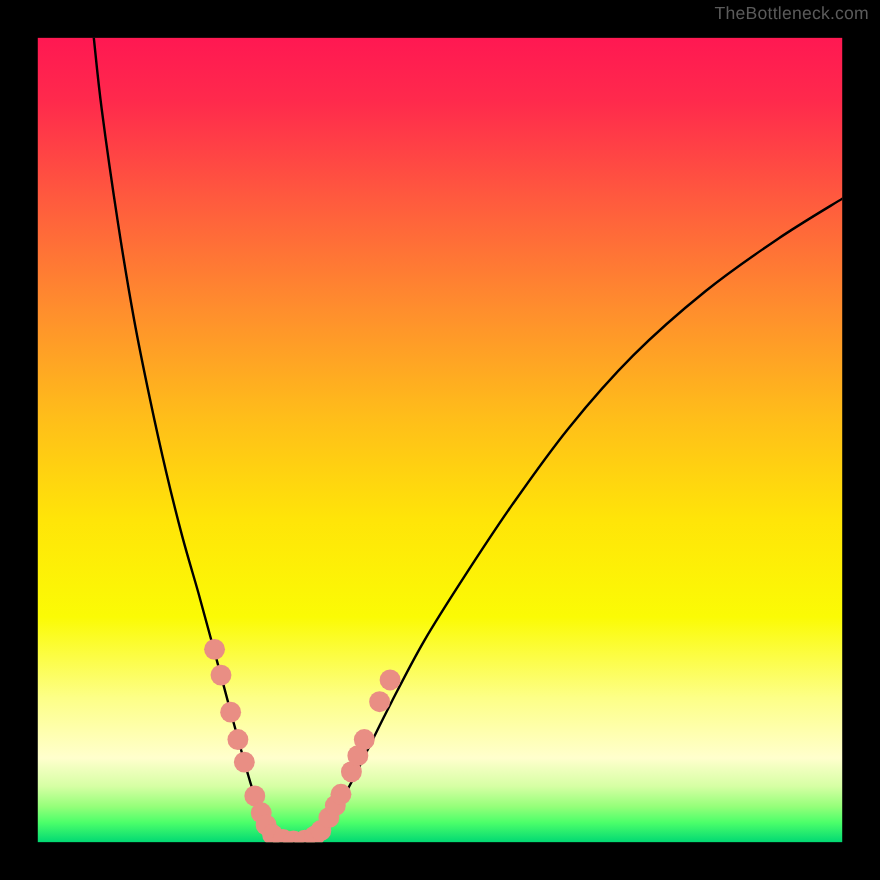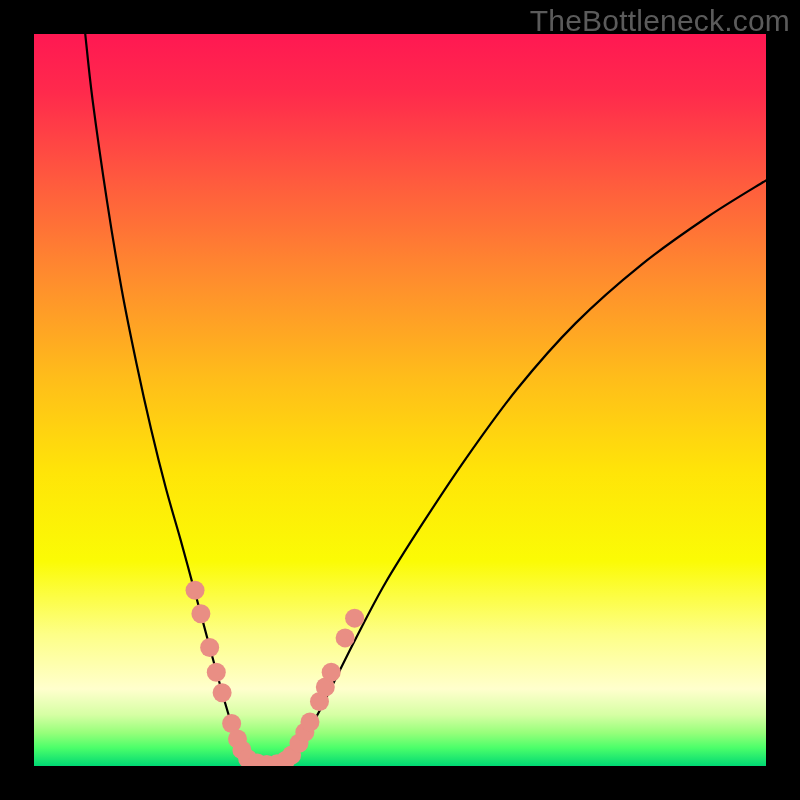--- a/index.html
+++ b/index.html
@@ -30,21 +30,21 @@
   .plot-area svg {
     display: block;
     width: 732px;
     height: 732px;
   }
   .watermark {
     position: absolute;
     top: 4px;
     right: 10px;
     color: #5b5b5b;
-    font-size: 30px;
+    font-size: 16px;
     letter-spacing: 0.2px;
     font-weight: 500;
   }
 </style>
 </head>
 <body>
 
 <div class="frame">
   <div class="watermark">TheBottleneck.com</div>
 

